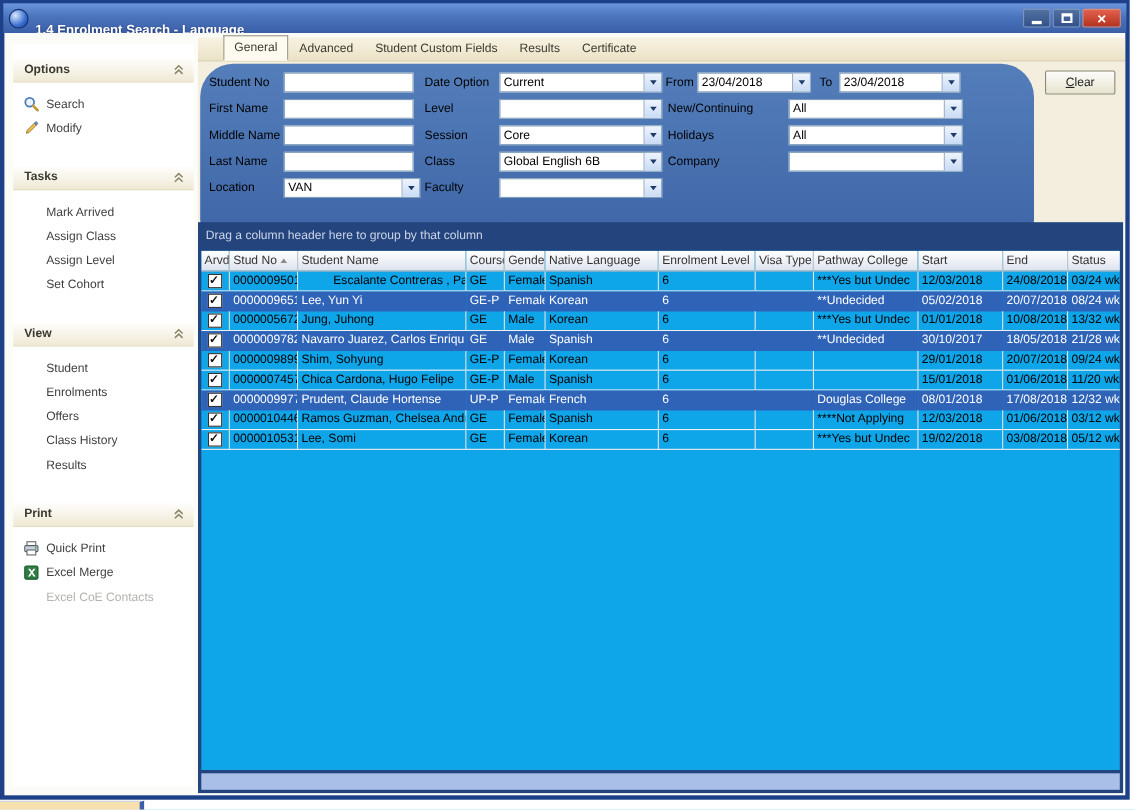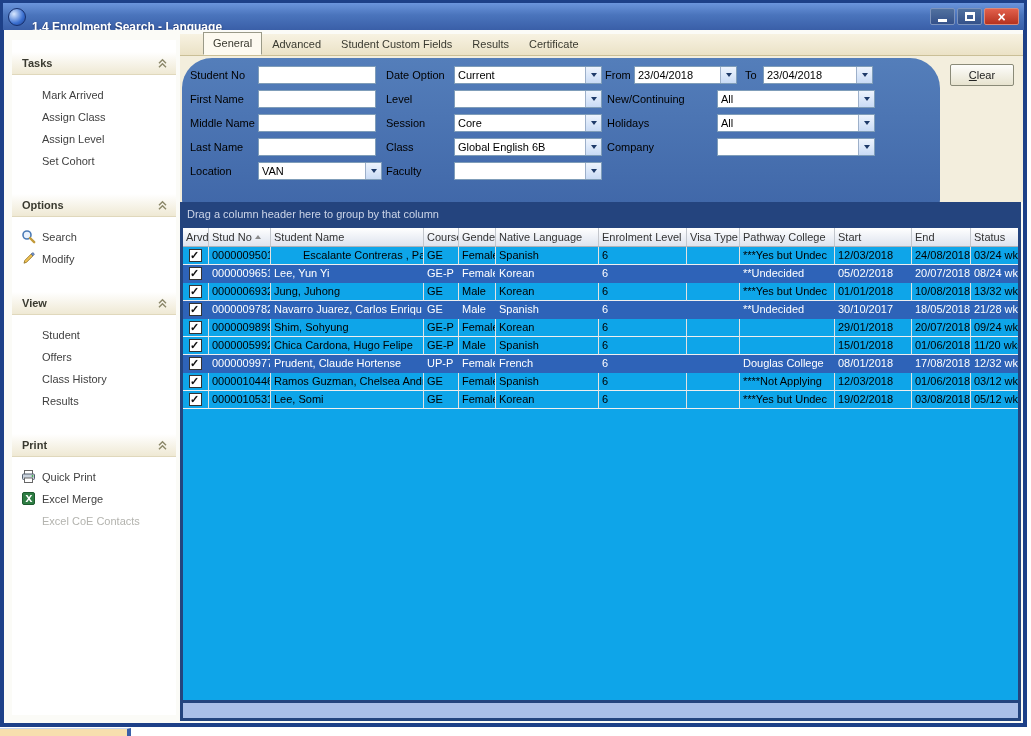--- a/index.html
+++ b/index.html
@@ -95,65 +95,66 @@
           <span class="glyph-close">×</span>
         </span>
     </span>
   </div>
 
   <div class="client">
 
     <div class="sidebar" id="sidebar">
         <div class="section">
           <div class="sec-head">
-            <span class="sec-title">Tasks</span>
-            <span class="sec-chev">
-              <svg width="11" height="11" viewBox="0 0 11 11">
-                <path d="M2 5.2 L5.5 1.8 L9 5.2 M2 9.2 L5.5 5.8 L9 9.2" fill="none" stroke="#8a8668" stroke-width="1.4"></path>
-              </svg>
-            </span>
-          </div>
-          <div class="sec-items">
-            <div class="sbitem"><span class="sblabel">Mark Arrived</span></div>
-            <div class="sbitem"><span class="sblabel">Assign Class</span></div>
-            <div class="sbitem"><span class="sblabel">Assign Level</span></div>
-            <div class="sbitem"><span class="sblabel">Set Cohort</span></div>
-          </div>
-        </div>
-        <div class="section">
-          <div class="sec-head">
             <span class="sec-title">Options</span>
             <span class="sec-chev">
               <svg width="11" height="11" viewBox="0 0 11 11">
                 <path d="M2 5.2 L5.5 1.8 L9 5.2 M2 9.2 L5.5 5.8 L9 9.2" fill="none" stroke="#8a8668" stroke-width="1.4"></path>
               </svg>
             </span>
           </div>
           <div class="sec-items">
             <div class="sbitem"><span class="sbicon"><svg width="15" height="15" viewBox="0 0 15 15">
                   <circle cx="6" cy="6" r="4" fill="#eaf2fc" stroke="#4a7ab5" stroke-width="1.6"></circle>
                   <line x1="9" y1="9" x2="13.2" y2="13.2" stroke="#c29a3a" stroke-width="2.4" stroke-linecap="round"></line>
                 </svg></span><span class="sblabel">Search</span></div>
             <div class="sbitem"><span class="sbicon"><svg width="15" height="15" viewBox="0 0 15 15">
                   <path d="M3 12.2 L3.8 9.4 L10.2 3 L12 4.8 L5.6 11.2 Z" fill="#f0c050" stroke="#8c6d20" stroke-width="0.8"></path>
                   <path d="M10.2 3 L12 4.8 L13 3.8 Q13.6 3.2 13 2.6 L12.4 2 Q11.8 1.4 11.2 2 Z" fill="#7a96c8" stroke="#3c5a8c" stroke-width="0.7"></path>
                 </svg></span><span class="sblabel">Modify</span></div>
           </div>
         </div>
         <div class="section">
           <div class="sec-head">
+            <span class="sec-title">Tasks</span>
+            <span class="sec-chev">
+              <svg width="11" height="11" viewBox="0 0 11 11">
+                <path d="M2 5.2 L5.5 1.8 L9 5.2 M2 9.2 L5.5 5.8 L9 9.2" fill="none" stroke="#8a8668" stroke-width="1.4"></path>
+              </svg>
+            </span>
+          </div>
+          <div class="sec-items">
+            <div class="sbitem"><span class="sblabel">Mark Arrived</span></div>
+            <div class="sbitem"><span class="sblabel">Assign Class</span></div>
+            <div class="sbitem"><span class="sblabel">Assign Level</span></div>
+            <div class="sbitem"><span class="sblabel">Set Cohort</span></div>
+          </div>
+        </div>
+        <div class="section">
+          <div class="sec-head">
             <span class="sec-title">View</span>
             <span class="sec-chev">
               <svg width="11" height="11" viewBox="0 0 11 11">
                 <path d="M2 5.2 L5.5 1.8 L9 5.2 M2 9.2 L5.5 5.8 L9 9.2" fill="none" stroke="#8a8668" stroke-width="1.4"></path>
               </svg>
             </span>
           </div>
           <div class="sec-items">
             <div class="sbitem"><span class="sblabel">Student</span></div>
+            <div class="sbitem"><span class="sblabel">Enrolments</span></div>
             <div class="sbitem"><span class="sblabel">Offers</span></div>
             <div class="sbitem"><span class="sblabel">Class History</span></div>
             <div class="sbitem"><span class="sblabel">Results</span></div>
           </div>
         </div>
         <div class="section">
           <div class="sec-head">
             <span class="sec-title">Print</span>
             <span class="sec-chev">
               <svg width="11" height="11" viewBox="0 0 11 11">
@@ -356,21 +357,21 @@
                 <div class="cell" style="width: 53px;"></div>
                 <div class="cell" style="width: 95px;">**Undecided</div>
                 <div class="cell" style="width: 77px;">05/02/2018</div>
                 <div class="cell" style="width: 59px;">20/07/2018</div>
                 <div class="cell" style="width: 50px;">08/24 wks</div>
               </div>
               <div class="grow">
                 <div class="cell cbcell" style="width: 26px;">
                   <span class="cb checked"></span>
                 </div>
-                <div class="cell" style="width: 62px;">0000006932</div>
+                <div class="cell" style="width: 62px;">0000005672</div>
                 <div class="cell" style="width: 153px;">Jung, Juhong</div>
                 <div class="cell" style="width: 35px;">GE</div>
                 <div class="cell" style="width: 37px;">Male</div>
                 <div class="cell" style="width: 103px;">Korean</div>
                 <div class="cell" style="width: 88px;">6</div>
                 <div class="cell" style="width: 53px;"></div>
                 <div class="cell" style="width: 95px;">***Yes but Undec</div>
                 <div class="cell" style="width: 77px;">01/01/2018</div>
                 <div class="cell" style="width: 59px;">10/08/2018</div>
                 <div class="cell" style="width: 50px;">13/32 wks</div>
@@ -404,21 +405,21 @@
                 <div class="cell" style="width: 53px;"></div>
                 <div class="cell" style="width: 95px;"></div>
                 <div class="cell" style="width: 77px;">29/01/2018</div>
                 <div class="cell" style="width: 59px;">20/07/2018</div>
                 <div class="cell" style="width: 50px;">09/24 wks</div>
               </div>
               <div class="grow">
                 <div class="cell cbcell" style="width: 26px;">
                   <span class="cb checked"></span>
                 </div>
-                <div class="cell" style="width: 62px;">0000005992</div>
+                <div class="cell" style="width: 62px;">0000007457</div>
                 <div class="cell" style="width: 153px;">Chica Cardona, Hugo Felipe</div>
                 <div class="cell" style="width: 35px;">GE-P</div>
                 <div class="cell" style="width: 37px;">Male</div>
                 <div class="cell" style="width: 103px;">Spanish</div>
                 <div class="cell" style="width: 88px;">6</div>
                 <div class="cell" style="width: 53px;"></div>
                 <div class="cell" style="width: 95px;"></div>
                 <div class="cell" style="width: 77px;">15/01/2018</div>
                 <div class="cell" style="width: 59px;">01/06/2018</div>
                 <div class="cell" style="width: 50px;">11/20 wks</div>

